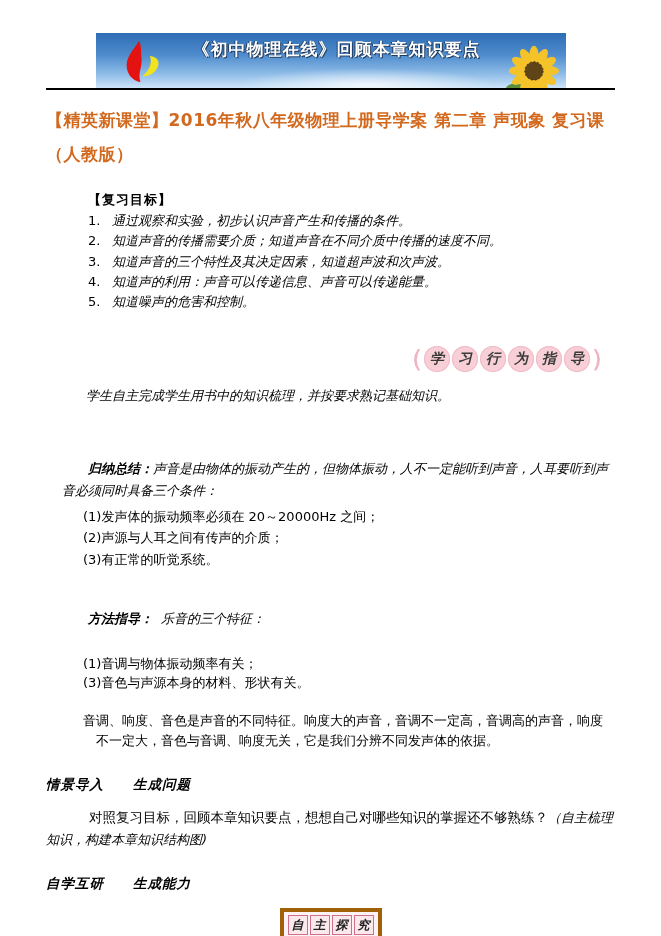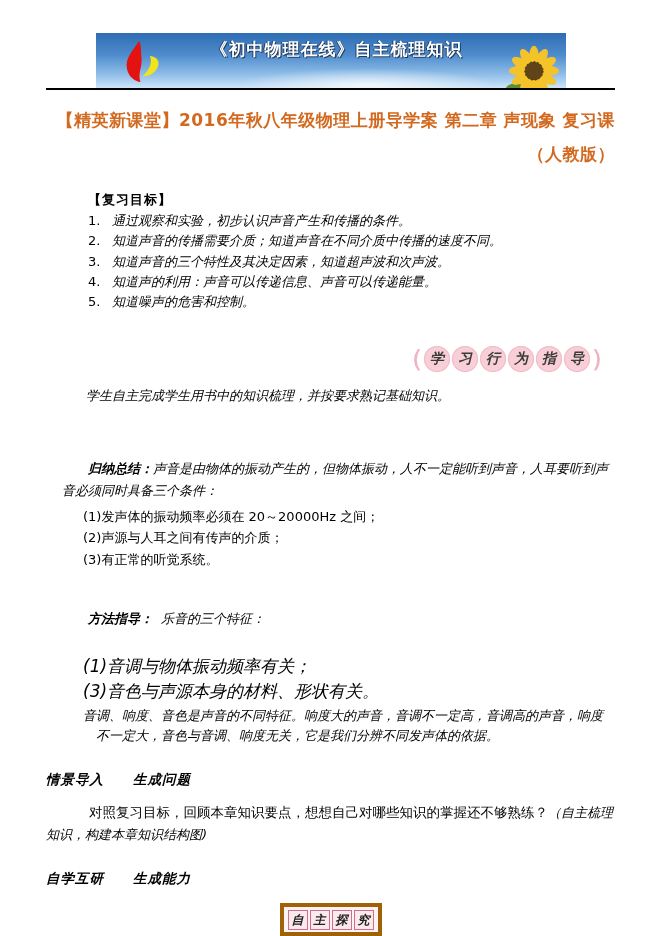--- a/index.html
+++ b/index.html
@@ -26,21 +26,21 @@
   }
   .banner-url {
     margin-top:1px; color:#ff1f1f; font-size:13px; font-weight:bold; letter-spacing:2px;
     font-family:"DejaVu Sans Mono","Liberation Mono",monospace;
   }
   .sunflower { position:absolute; right:4px; bottom:-8px; width:58px; height:54px; z-index:2; }
   .banner-rule { border:none; border-top:2px solid #000; margin:0; }
 
   
   .doc-title {
-    margin:13px auto 0; font-size:17px; font-weight:bold; text-align:right;
+    margin:13px auto 0; font-size:17px; font-weight:bold; text-align:left;
     color:#d2691e; line-height:2.0; letter-spacing:0.5px;
   }
 
   
   .goals { margin:20px 0 0 42px; font-size:13px; }
   .goal-heading { font-weight:bold; letter-spacing:1px; }
   .goal-item { margin-top:4px; font-style:italic; line-height:1.25; }
   .goal-num { font-style:normal; display:inline-block; width:24px; }
 
   
@@ -56,22 +56,22 @@
   .study-note { margin:13px 0 0; text-indent:40px; font-size:13px; font-style:italic; }
 
   
   .summary-para { margin:53px 0 0 16px; text-indent:26px; font-size:13px; line-height:1.7; font-style:italic; }
   .summary-label { font-weight:bold; }
   .conditions { margin:4px 0 0 37px; font-size:13px; line-height:1.62; }
 
   
   .method-line { margin:40px 0 0 42px; font-size:13px; font-style:italic; }
   .method-label { font-weight:bold; margin-right:8px; }
-  .method-items { margin:26px 0 0 37px; font-size:17px; font-style:italic; line-height:1.5; }
-  .method-para { margin:1px 0 0 50px; text-indent:-13px; font-size:13px; font-style:italic; line-height:1.55; }
+  .method-items { margin:26px 0 0 37px; font-size:13px; line-height:1.5; }
+  .method-para { margin:18px 0 0 50px; text-indent:-13px; font-size:13px; line-height:1.55; }
 
   .section-header {
     margin-top:25px; text-align:left; font-size:13.5px; font-weight:bold;
     font-style:italic; letter-spacing:1px;
   }
 
   .review-para { margin-top:13px; font-size:13.5px; text-indent:43px; line-height:1.6; }
   .review-note { font-style:italic; font-size:13px; }
 
   
@@ -87,21 +87,21 @@
 <body>
 
 <div class="page">
 
   <div class="banner">
     <svg class="banner-logo" viewBox="0 0 62 46">
       <path d="M27 2 C20 13 13 19 15 30 C16.5 38 24 43 28.5 43 C25.5 34 30.5 28 29.5 19 C28.8 11 29.5 6 27 2 Z" fill="#e51212"></path>
       <path d="M38 17 C40.5 25 37 31 30.5 37.5 C37.5 37.5 45.5 33 46.5 25 C47.2 19.8 42.5 17.8 38 17 Z" fill="#f2e31f"></path>
     </svg>
     <div class="banner-text">
-      <div class="banner-title">《初中物理在线》自主梳理知识</div>
+      <div class="banner-title">《初中物理在线》回顾本章知识要点</div>
     </div>
     <svg class="sunflower" viewBox="0 0 60 56">
       <ellipse cx="12" cy="48" rx="10" ry="5" fill="#5d8f3a"></ellipse>
       <g transform="translate(31,30)">
         <g fill="#f4c32a">
           <ellipse cx="0" cy="-15" rx="5" ry="11"></ellipse>
           <ellipse cx="0" cy="-15" rx="5" ry="11" transform="rotate(30)"></ellipse>
           <ellipse cx="0" cy="-15" rx="5" ry="11" transform="rotate(60)"></ellipse>
           <ellipse cx="0" cy="-15" rx="5" ry="11" transform="rotate(90)"></ellipse>
           <ellipse cx="0" cy="-15" rx="5" ry="11" transform="rotate(120)"></ellipse>

